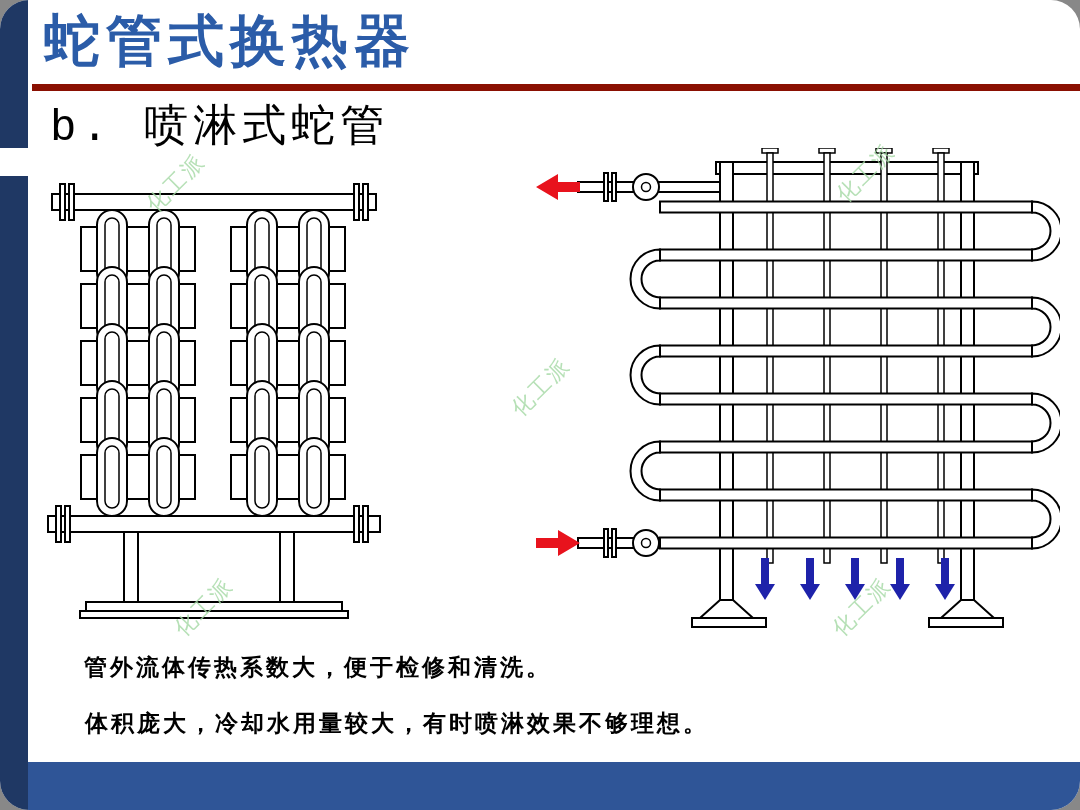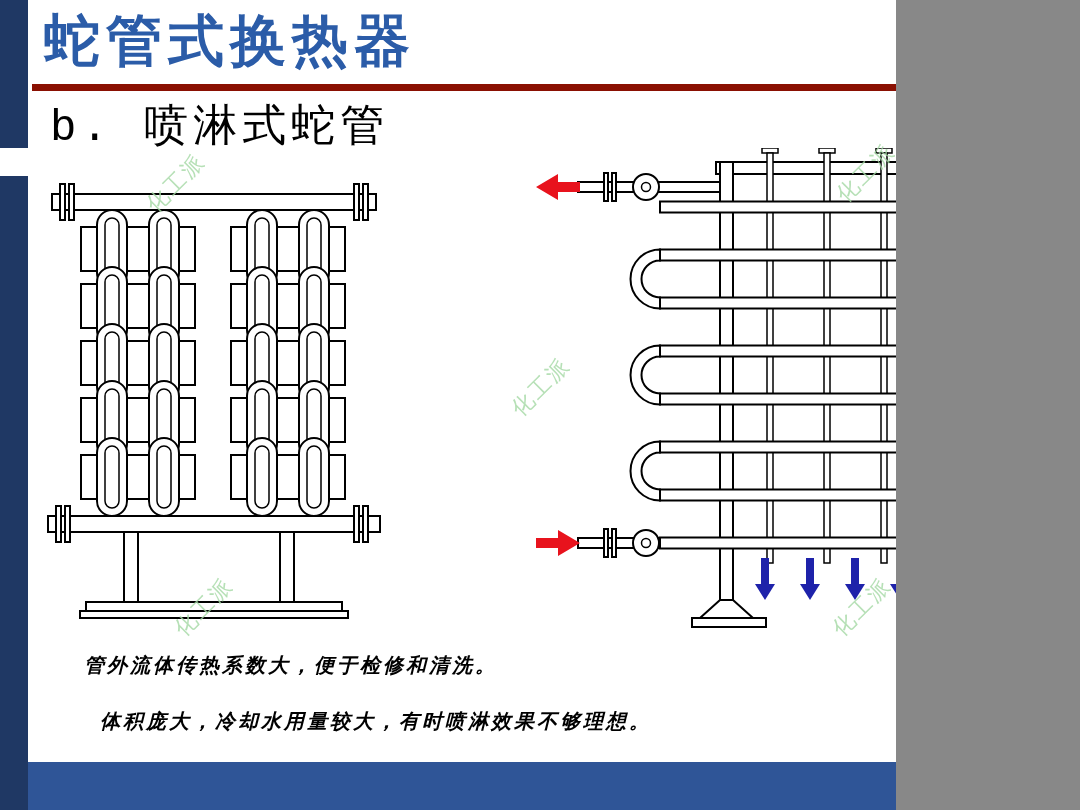--- a/index.html
+++ b/index.html
@@ -7,42 +7,42 @@
     --divider-maroon:#8a1002;
     --border-navy:#1f3864;
     --footer-blue:#2f5597;
     --arrow-red:#e8131d;
     --arrow-blue:#1e22aa;
     --watermark-green:#a5d9a5;
     --diagram-line:#000000;
   }
   html,body{margin:0;padding:0;background:#888;}
   .slide{
-    position:relative;width:896px;height:810px;background:#ffffff;
-    overflow:hidden;font-family:"Liberation Sans",sans-serif;
+    position:relative;width:1080px;height:810px;background:#ffffff;
+    overflow:hidden;font-family:"Liberation Sans",sans-serif;border-radius:29px;
   }
   .left-bar-top{position:absolute;left:0;top:0;width:28px;height:148px;background:var(--border-navy);}
   .left-bar-bottom{position:absolute;left:0;top:176px;width:28px;height:634px;background:var(--border-navy);}
   .footer-bar{position:absolute;left:28px;top:762px;width:1052px;height:48px;background:var(--footer-blue);}
   .page-title{
     position:absolute;left:44px;top:4px;font-size:56px;font-weight:bold;
     letter-spacing:6px;color:var(--title-blue);white-space:nowrap;
     font-family:"Liberation Sans",sans-serif;
   }
   .title-divider{position:absolute;left:32px;top:84px;width:1048px;height:7px;background:var(--divider-maroon);}
   .subtitle{
     position:absolute;left:50px;top:96px;font-size:44px;color:#000;
     letter-spacing:5px;white-space:nowrap;font-family:Liberation Mono, monospace;
   }
   .caption{
-    position:absolute;color:#000;font-size:20px;font-weight:bold;letter-spacing:3px;
-    white-space:nowrap;font-family:"Liberation Serif",serif;font-style:italic;
+    position:absolute;color:#000;font-size:23px;font-weight:bold;letter-spacing:3px;
+    white-space:nowrap;font-family:"Liberation Serif",serif;
   }
   .caption.line1{left:84px;top:652px;}
-  .caption.line2{left:100px;top:708px;}
+  .caption.line2{left:85px;top:708px;}
   .watermark{
     position:absolute;color:var(--watermark-green);opacity:.8;font-size:22px;
     letter-spacing:2px;transform:rotate(-45deg);white-space:nowrap;
     font-family:"Liberation Sans",sans-serif;pointer-events:none;
   }
   .diagram{position:absolute;}
   .diagram .ln{fill:#fff;stroke:var(--diagram-line);stroke-width:2;}
   .diagram .lnt{fill:#fff;stroke:var(--diagram-line);stroke-width:1.5;}
   .diagram .frame{fill:none;stroke:var(--diagram-line);stroke-width:2;}
   .diagram .red{fill:var(--arrow-red);stroke:none;}

